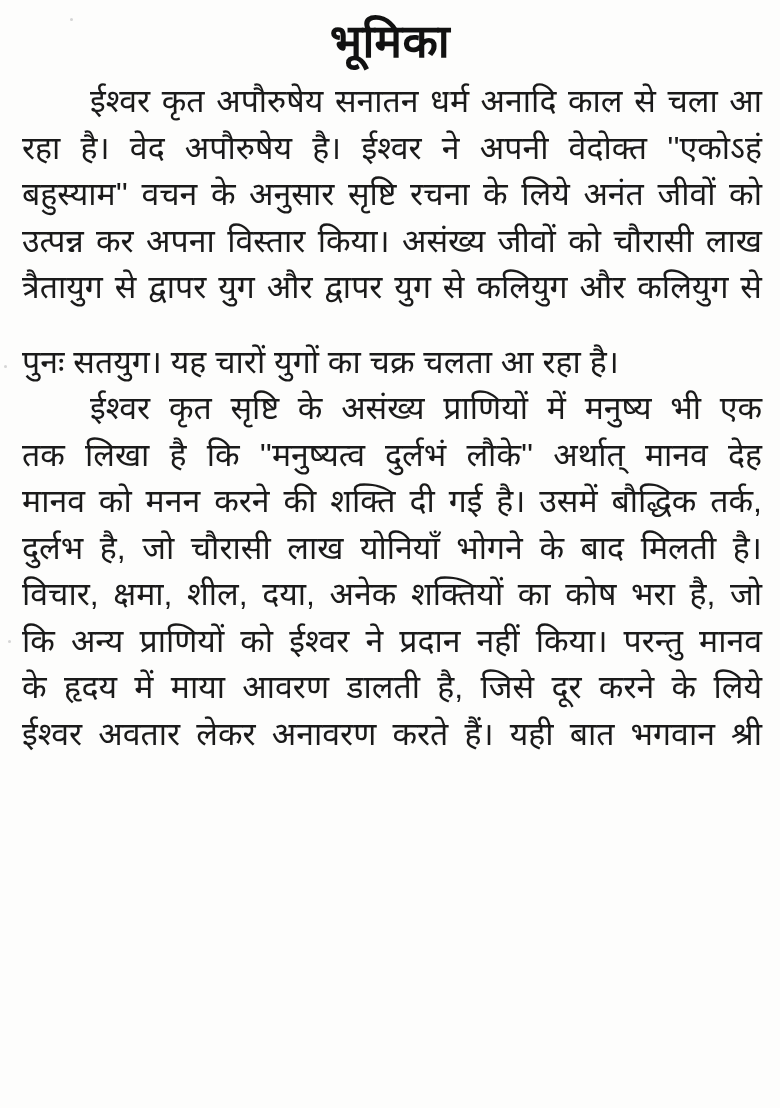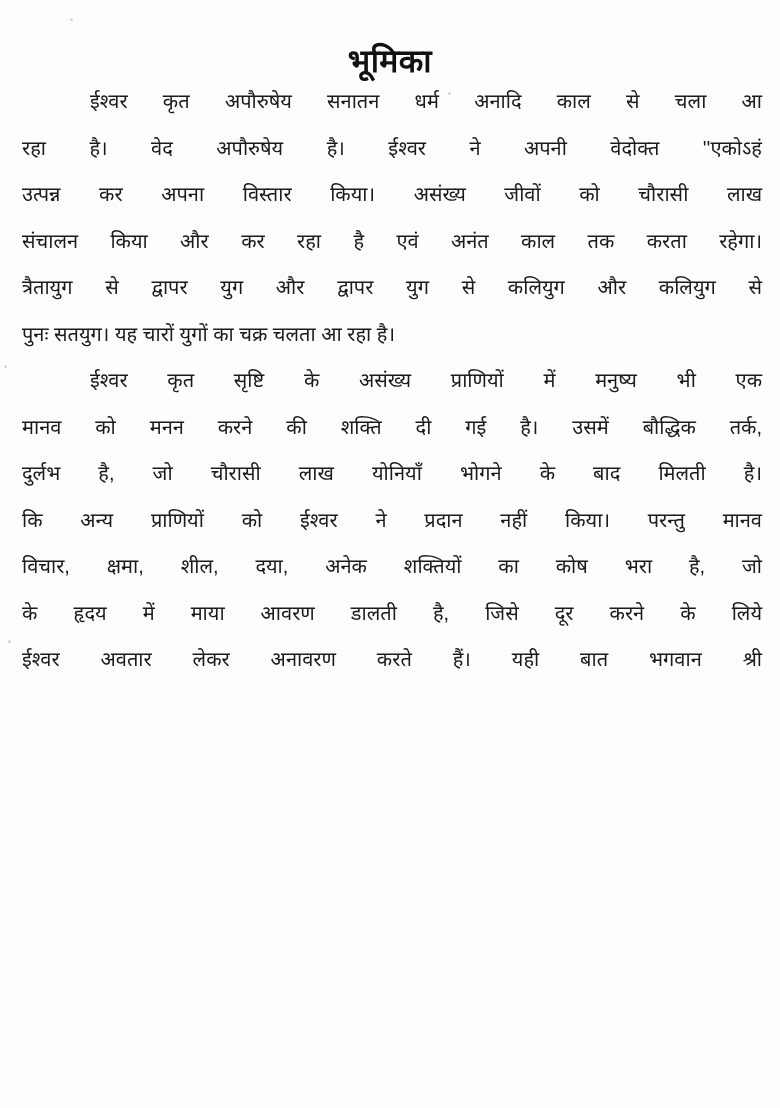--- a/index.html
+++ b/index.html
@@ -21,78 +21,79 @@
     width: 780px;
     height: 1108px;
     background: #fdfdfc;
   }
   .title {
     position: absolute;
     top: 8px;
     left: 0;
     width: 780px;
     text-align: center;
-    font-size: 32px;
+    font-size: 46px;
     font-weight: bold;
     line-height: 66px;
     letter-spacing: 0.5px;
     color: #111;
-    margin-top: 20px;
   }
   .body-text {
     position: absolute;
     left: 22px;
     top: 78px;
     width: 740px;
   }
   .line {
     display: block;
     height: 46.5px;
     line-height: 46.5px;
-    font-size: 20px;
+    font-size: 32px;
     white-space: nowrap;
     text-align: justify;
     text-align-last: justify;
     color: #1a1a1a;
   }
   .line.indent {
     padding-left: 68px;
   }
   .line.last {
     text-align-last: left;
+    margin-top: 28px;
   }
   .speck {
     position: absolute;
     width: 3px; height: 3px;
     border-radius: 50%;
     background: #bbb;
     opacity: 0.6;
   }
 </style>
 </head>
 <body>
 
 <div class="page">
 
   <div class="title">भूमिका</div>
 
   <div class="body-text">
 
     <span class="line indent">ईश्वर कृत अपौरुषेय सनातन धर्म अनादि काल से चला आ</span>
     <span class="line">रहा है। वेद अपौरुषेय है। ईश्वर ने अपनी वेदोक्त ''एकोऽहं</span>
+    <span class="line">बहुस्याम'' वचन के अनुसार सृष्टि रचना के लिये अनंत जीवों को</span>
     <span class="line">उत्पन्न कर अपना विस्तार किया। असंख्य जीवों को चौरासी लाख</span>
-    <span class="line">संचालन किया और कर रहा है एवं अनंत काल तक करता रहेगा।</span>
     <span class="line">त्रैतायुग से द्वापर युग और द्वापर युग से कलियुग और कलियुग से</span>
     <span class="line last">पुनः सतयुग। यह चारों युगों का चक्र चलता आ रहा है।</span>
 
     <span class="line indent">ईश्वर कृत सृष्टि के असंख्य प्राणियों में मनुष्य भी एक</span>
+    <span class="line">तक लिखा है कि ''मनुष्यत्व दुर्लभं लौके'' अर्थात् मानव देह</span>
     <span class="line">मानव को मनन करने की शक्ति दी गई है। उसमें बौद्धिक तर्क,</span>
     <span class="line">दुर्लभ है, जो चौरासी लाख योनियाँ भोगने के बाद मिलती है।</span>
+    <span class="line">विचार, क्षमा, शील, दया, अनेक शक्तियों का कोष भरा है, जो</span>
     <span class="line">कि अन्य प्राणियों को ईश्वर ने प्रदान नहीं किया। परन्तु मानव</span>
-    <span class="line">विचार, क्षमा, शील, दया, अनेक शक्तियों का कोष भरा है, जो</span>
     <span class="line">के हृदय में माया आवरण डालती है, जिसे दूर करने के लिये</span>
     <span class="line">ईश्वर अवतार लेकर अनावरण करते हैं। यही बात भगवान श्री</span>
   </div>
 
   <div class="speck" style="left:70px; top:18px;"></div>
   <div class="speck" style="left:448px; top:92px;"></div>
   <div class="speck" style="left:4px; top:365px;"></div>
   <div class="speck" style="left:8px; top:640px;"></div>
 </div>
 

